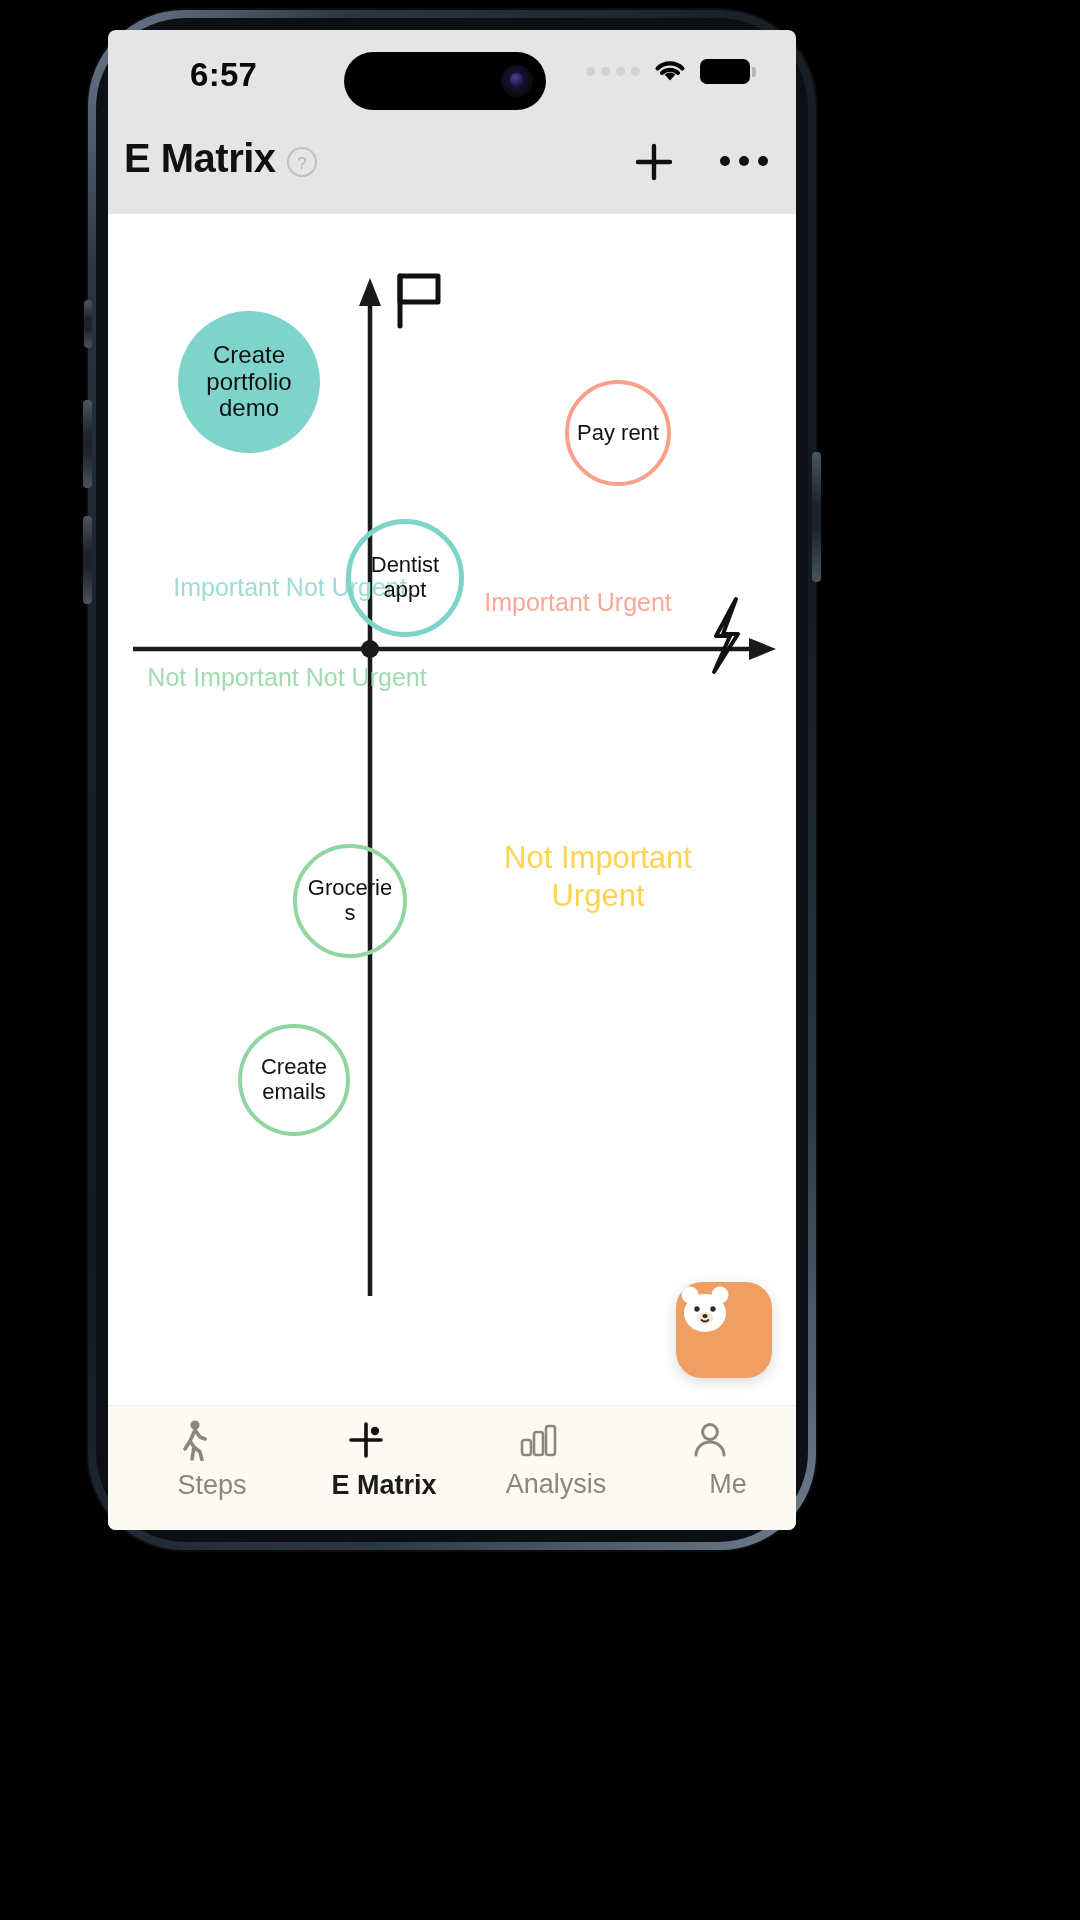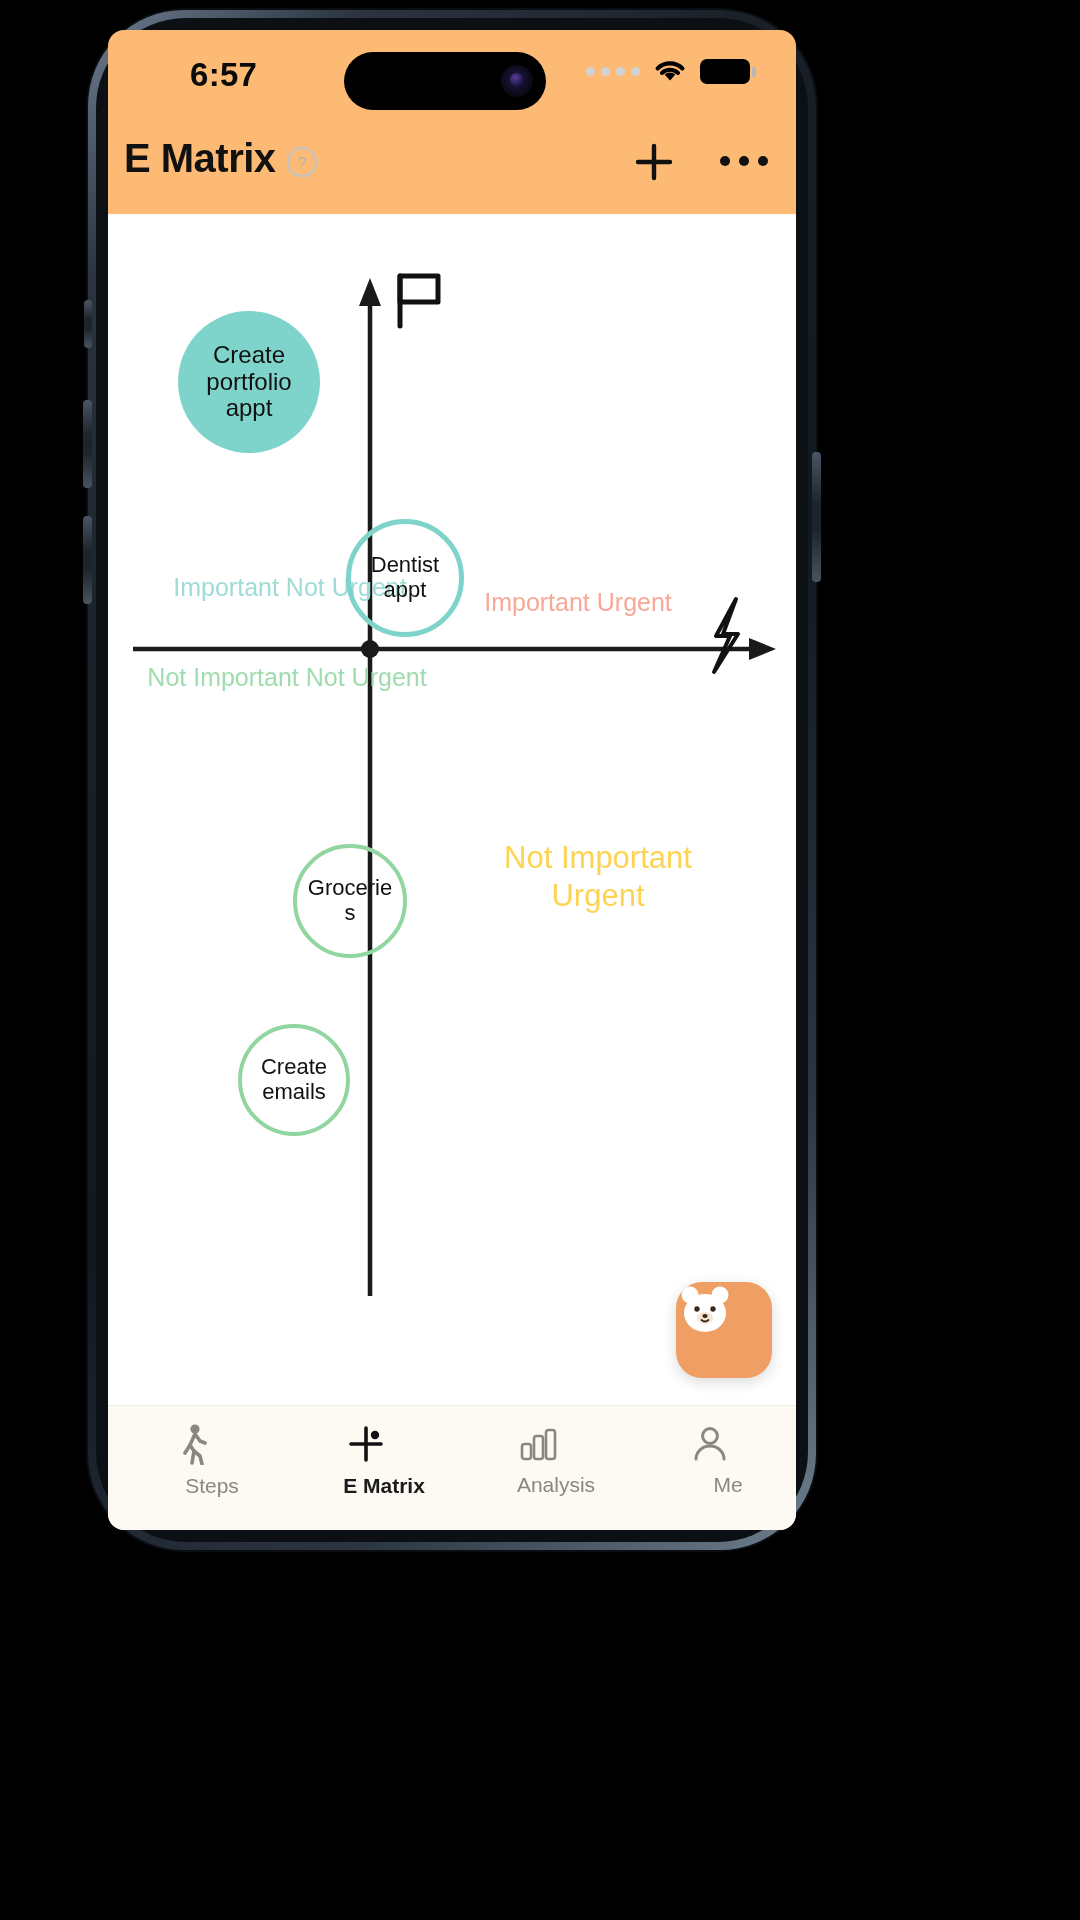--- a/index.html
+++ b/index.html
@@ -28,22 +28,22 @@
     position: absolute;
     left: 96px; top: 18px;
     width: 712px; height: 1524px;
     border-radius: 90px;
     background: #0c1014;
   }
   .screen {
     position: absolute;
     left: 108px; top: 30px;
     width: 688px; height: 1500px;
-    border-radius: 16px;
-    background: #fdba74;
+    border-radius: 8px;
+    background: #e5e5e5;
     overflow: hidden;
   }
   
   .btn-side {
     position: absolute;
     background: linear-gradient(180deg,#4a5663,#1d242d 40%,#1d242d 60%,#48545f);
     border-radius: 4px;
   }
   .btn-silent { left: 84px; top: 300px; width: 8px; height: 48px; }
   .btn-volup  { left: 83px; top: 400px; width: 9px; height: 88px; }
@@ -167,21 +167,21 @@
     border-top: 1px solid #f0ece3;
     display: flex;
   }
   .tab {
     flex: 1;
     display: flex; flex-direction: column;
     align-items: center; justify-content: center;
     gap: 9px;
     padding-bottom: 16px;
   }
-  .tab .tlabel { font-size: 21px; color: #8b8780; margin-left: 36px; }
+  .tab .tlabel { font-size: 27px; color: #8b8780; margin-left: 36px; }
   .tab.active .tlabel { color: #1a1a1a; font-weight: 600; }
   .tab svg { display: block; }
 </style>
 </head>
 <body>
 
 <div class="stage">
 
   <div class="phone-outer"></div>
   <div class="phone-band"></div>
@@ -265,23 +265,26 @@
 
       <div class="qlabel" style="left:52px; top:358px; width:260px; font-size:25px; color:#9fdcd5;">Important Not Urgent</div>
 
       <div class="qlabel" style="left:330px; top:373px; width:280px; font-size:25px; color:#f9a897;">Important Urgent</div>
 
       <div class="qlabel" style="left:34px; top:448px; width:290px; font-size:25px; color:#9fdcae;">Not Important Not Urgent</div>
 
       <div class="qlabel" style="left:350px; top:625px; width:280px; font-size:31px; color:#fdd352;">Not Important Urgent</div>
 
       <div class="bubble" style="left:70px; top:97px; width:142px; height:142px; background:#7ed4cb; font-size:24px;">
-        <span>Create portfolio appt</span>
-      </div>
-
+        <span>Create portfolio demo</span>
+      </div>
+
+      <div class="bubble" style="left:457px; top:166px; width:106px; height:106px; border:4px solid #f9a08a; font-size:22px;">
+        <span>Pay rent</span>
+      </div>
 
       <div class="bubble" style="left:238px; top:305px; width:118px; height:118px; border:5px solid #7ed4cb; font-size:22px;align-items:center;">
         <span>Dentist appt</span>
       </div>
 
       <div class="bubble" style="left:185px; top:630px; width:114px; height:114px; border:4px solid #91d5a0; font-size:22px;justify-content:center;">
         <span>Groceries</span>
       </div>
 
       <div class="bubble" style="left:130px; top:810px; width:112px; height:112px; border:4px solid #91d5a0; font-size:22px;">

